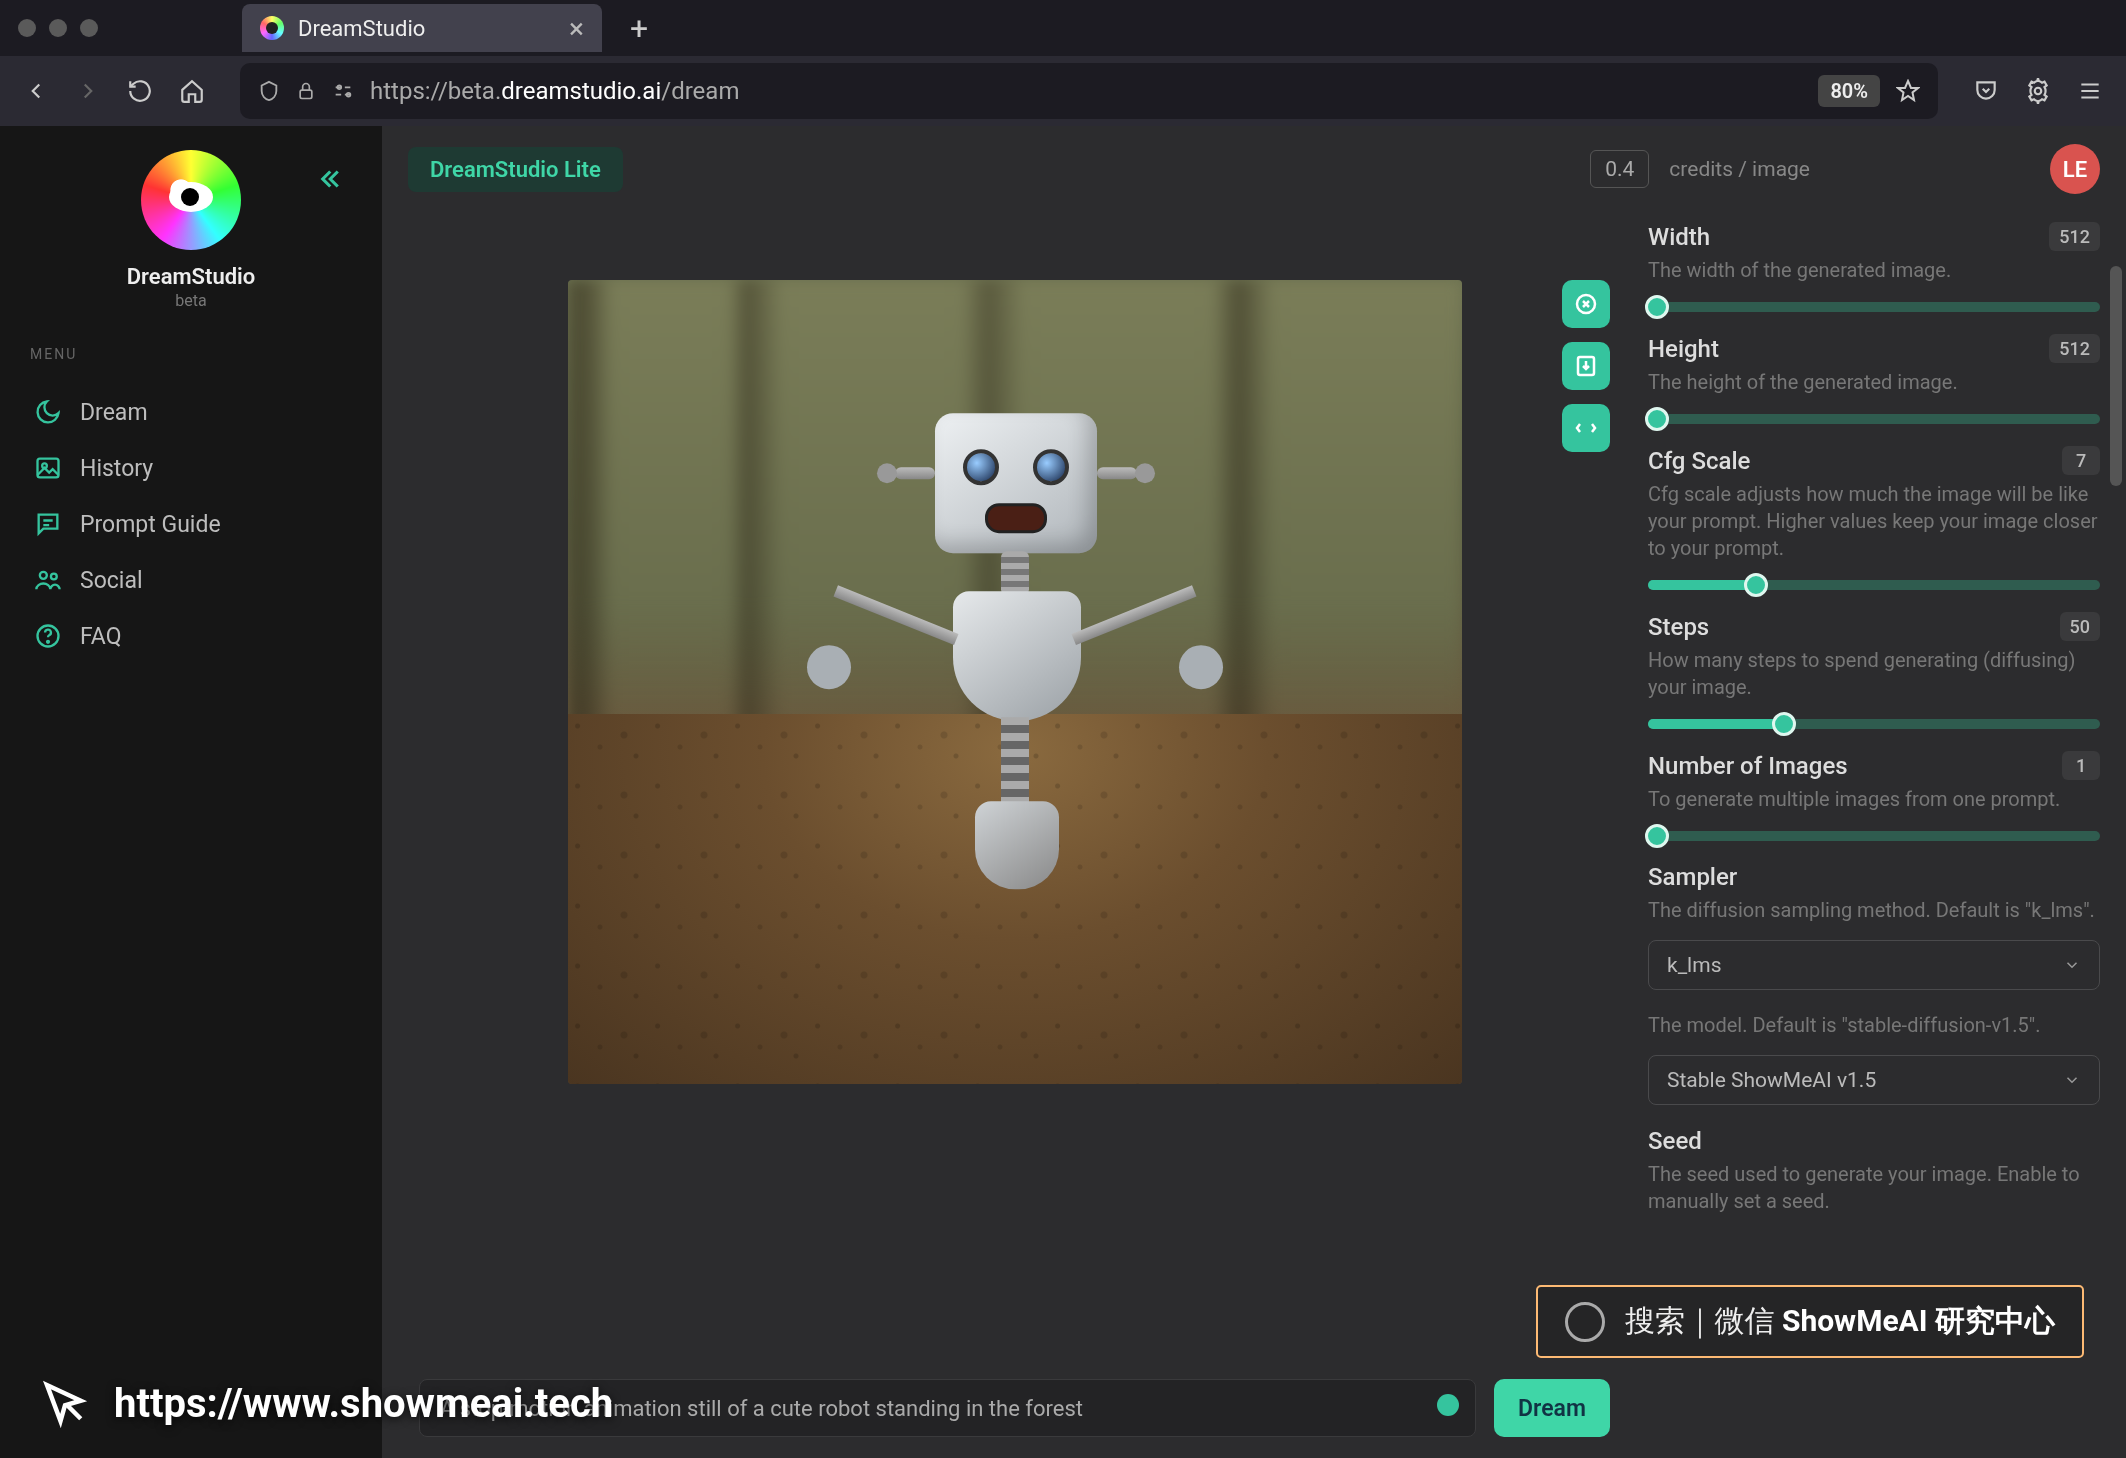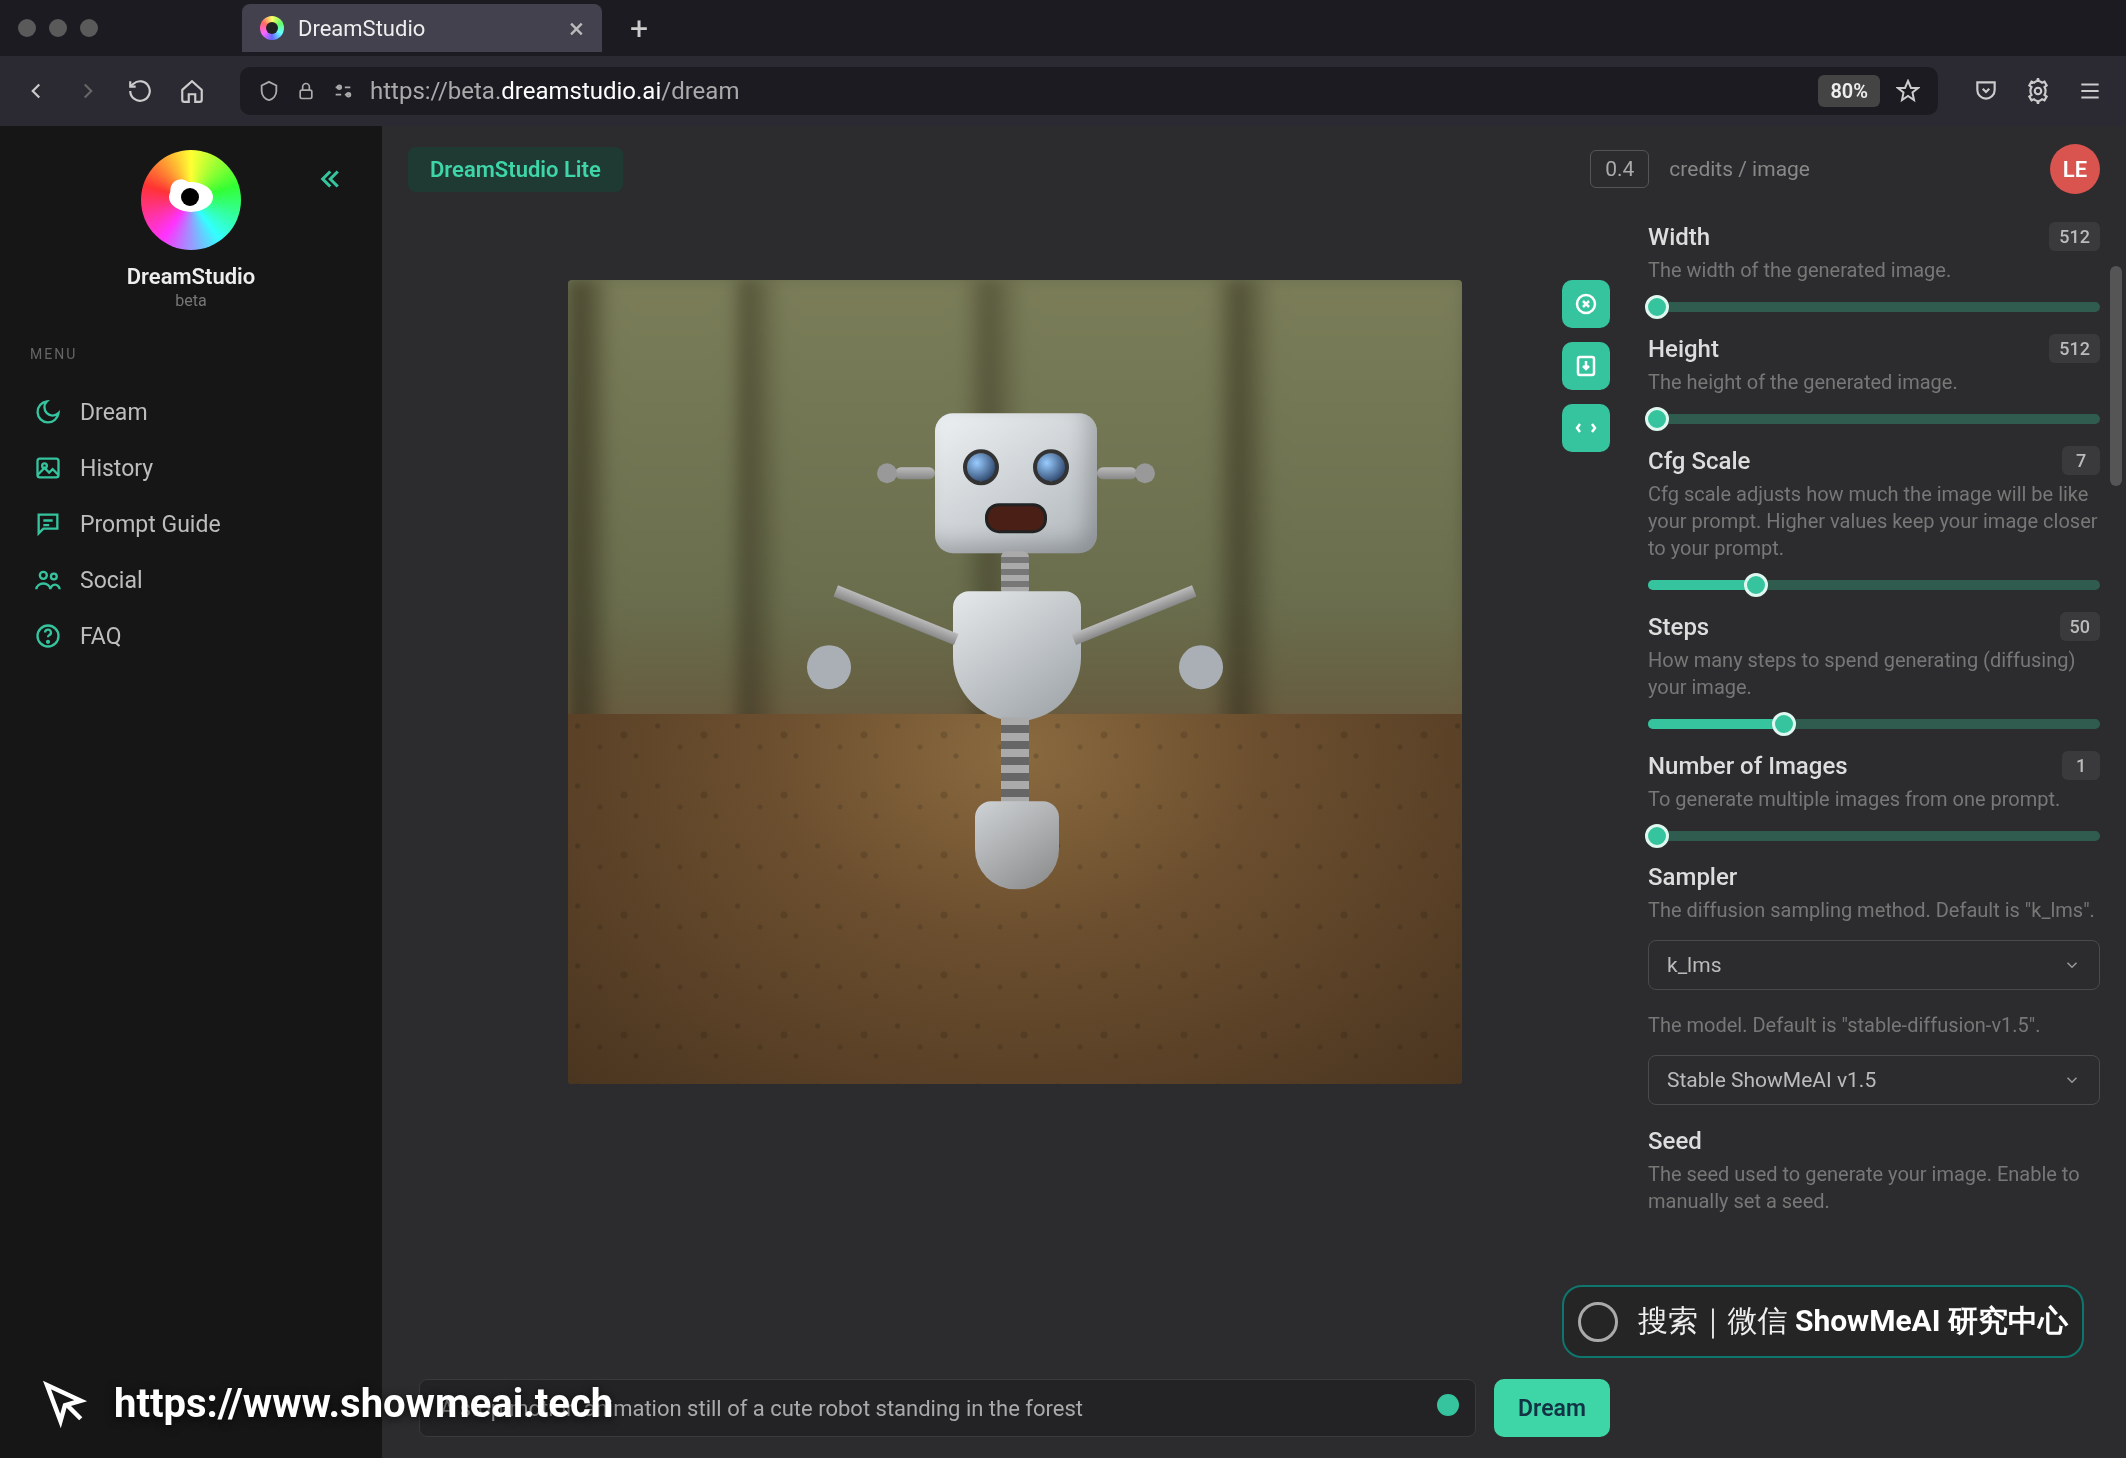--- a/index.html
+++ b/index.html
@@ -50,21 +50,21 @@
   background: #2b2a33;
   display: flex;
   align-items: center;
   padding: 0 22px;
   gap: 24px;
 }
 .tb-icon { width: 28px; height: 28px; display: flex; align-items: center; justify-content: center; color: #ccc; cursor: pointer; }
 .tb-icon.dim { color: #666; }
 .urlbar {
   flex: 1;
-  height: 48px;
+  height: 56px;
   background: #1c1b22;
   border-radius: 10px;
   display: flex;
   align-items: center;
   padding: 0 18px;
   gap: 16px;
   margin: 0 10px;
 }
 .urlbar .url { color: #aaa; font-size: 24px; }
 .urlbar .url .dom { color: #fff; }
@@ -313,22 +313,22 @@
 }
 
 .overlay-watermark {
   position: absolute; left: 38px; bottom: 28px;
   display: flex; align-items: center; gap: 22px;
   color: #fff; font-size: 40px; font-weight: 700;
   text-shadow: 0 2px 10px rgba(0,0,0,0.8);
 }
 .overlay-pill {
   position: absolute; right: 42px; bottom: 100px;
-  border: 2px solid #0f766e; border-radius: 20px;
-  padding: 14px 14px; display: flex; align-items: center; gap: 20px;
+  border: 2px solid #fdba74; border-radius: 5px;
+  padding: 14px 27px; display: flex; align-items: center; gap: 20px;
   background: rgba(30,30,30,0.5); color: #eee;
 }
 .overlay-pill .circ { width: 40px; height: 40px; border: 3px solid #aaa; border-radius: 50%; }
 .overlay-pill .txt { font-size: 30px; }
 .scrollbar {
   position: absolute; right: 4px; top: 140px; width: 12px; height: 220px;
   background: #555; border-radius: 6px;
 }
 </style>
 </head>

